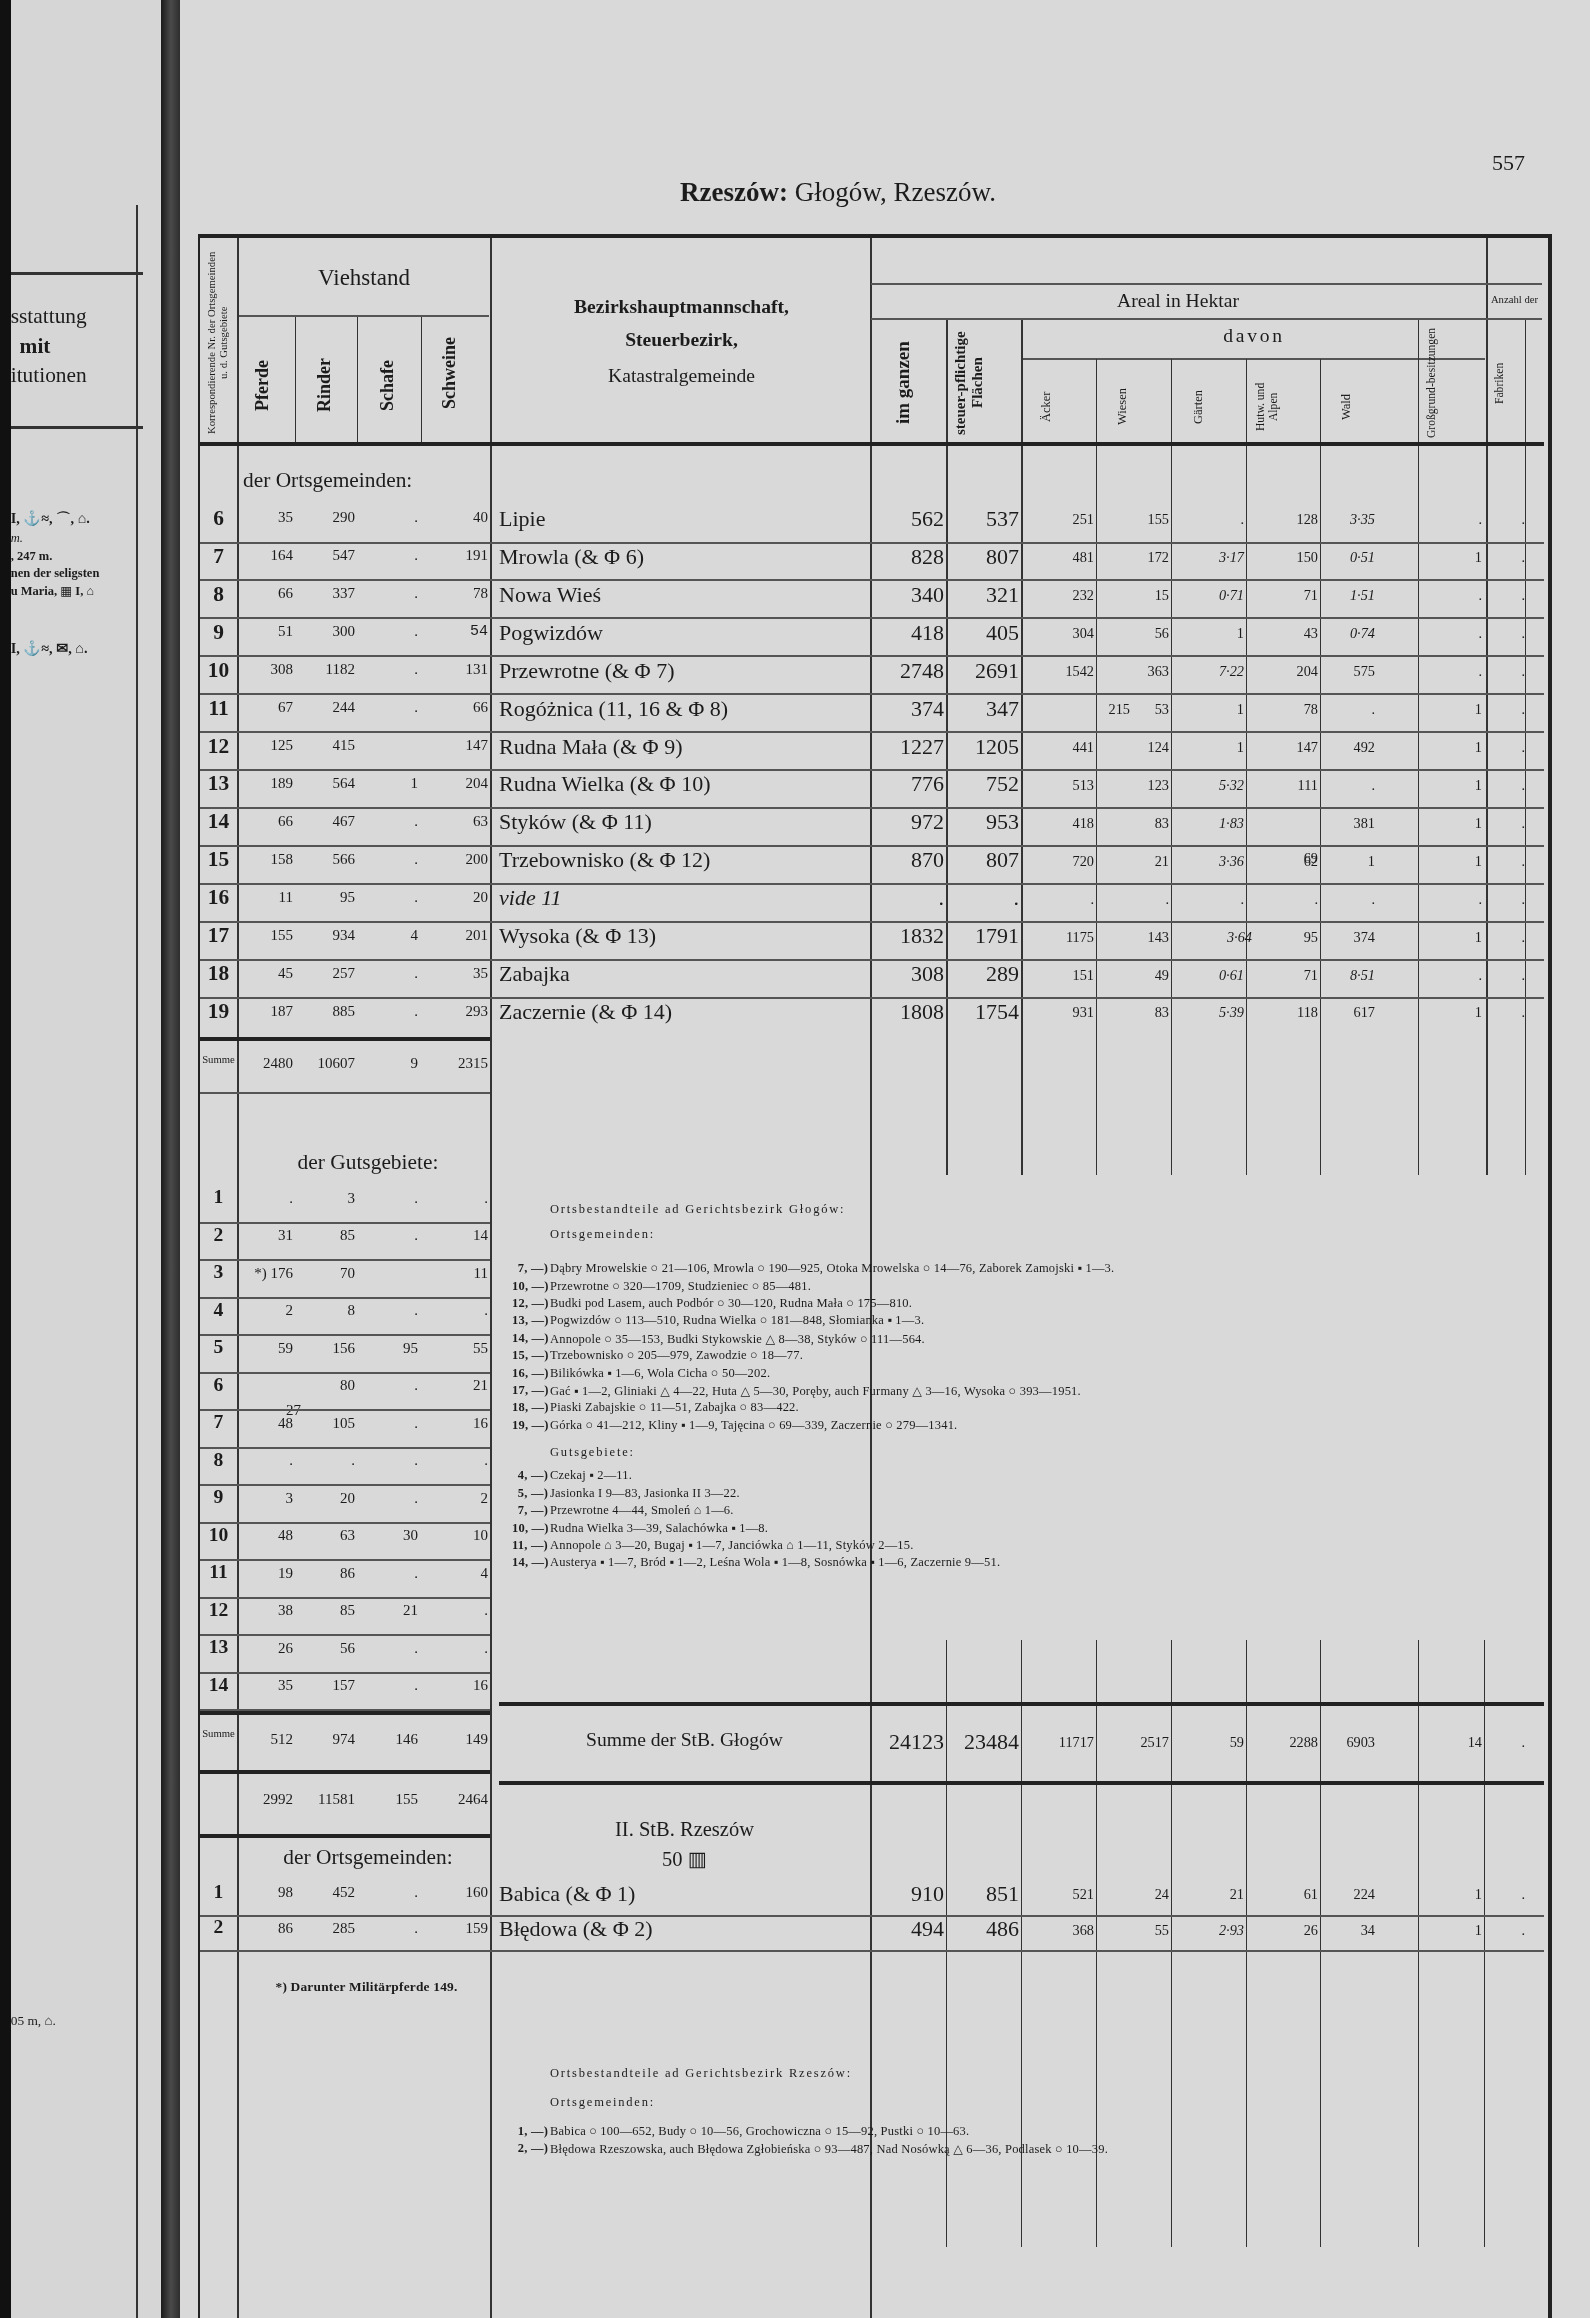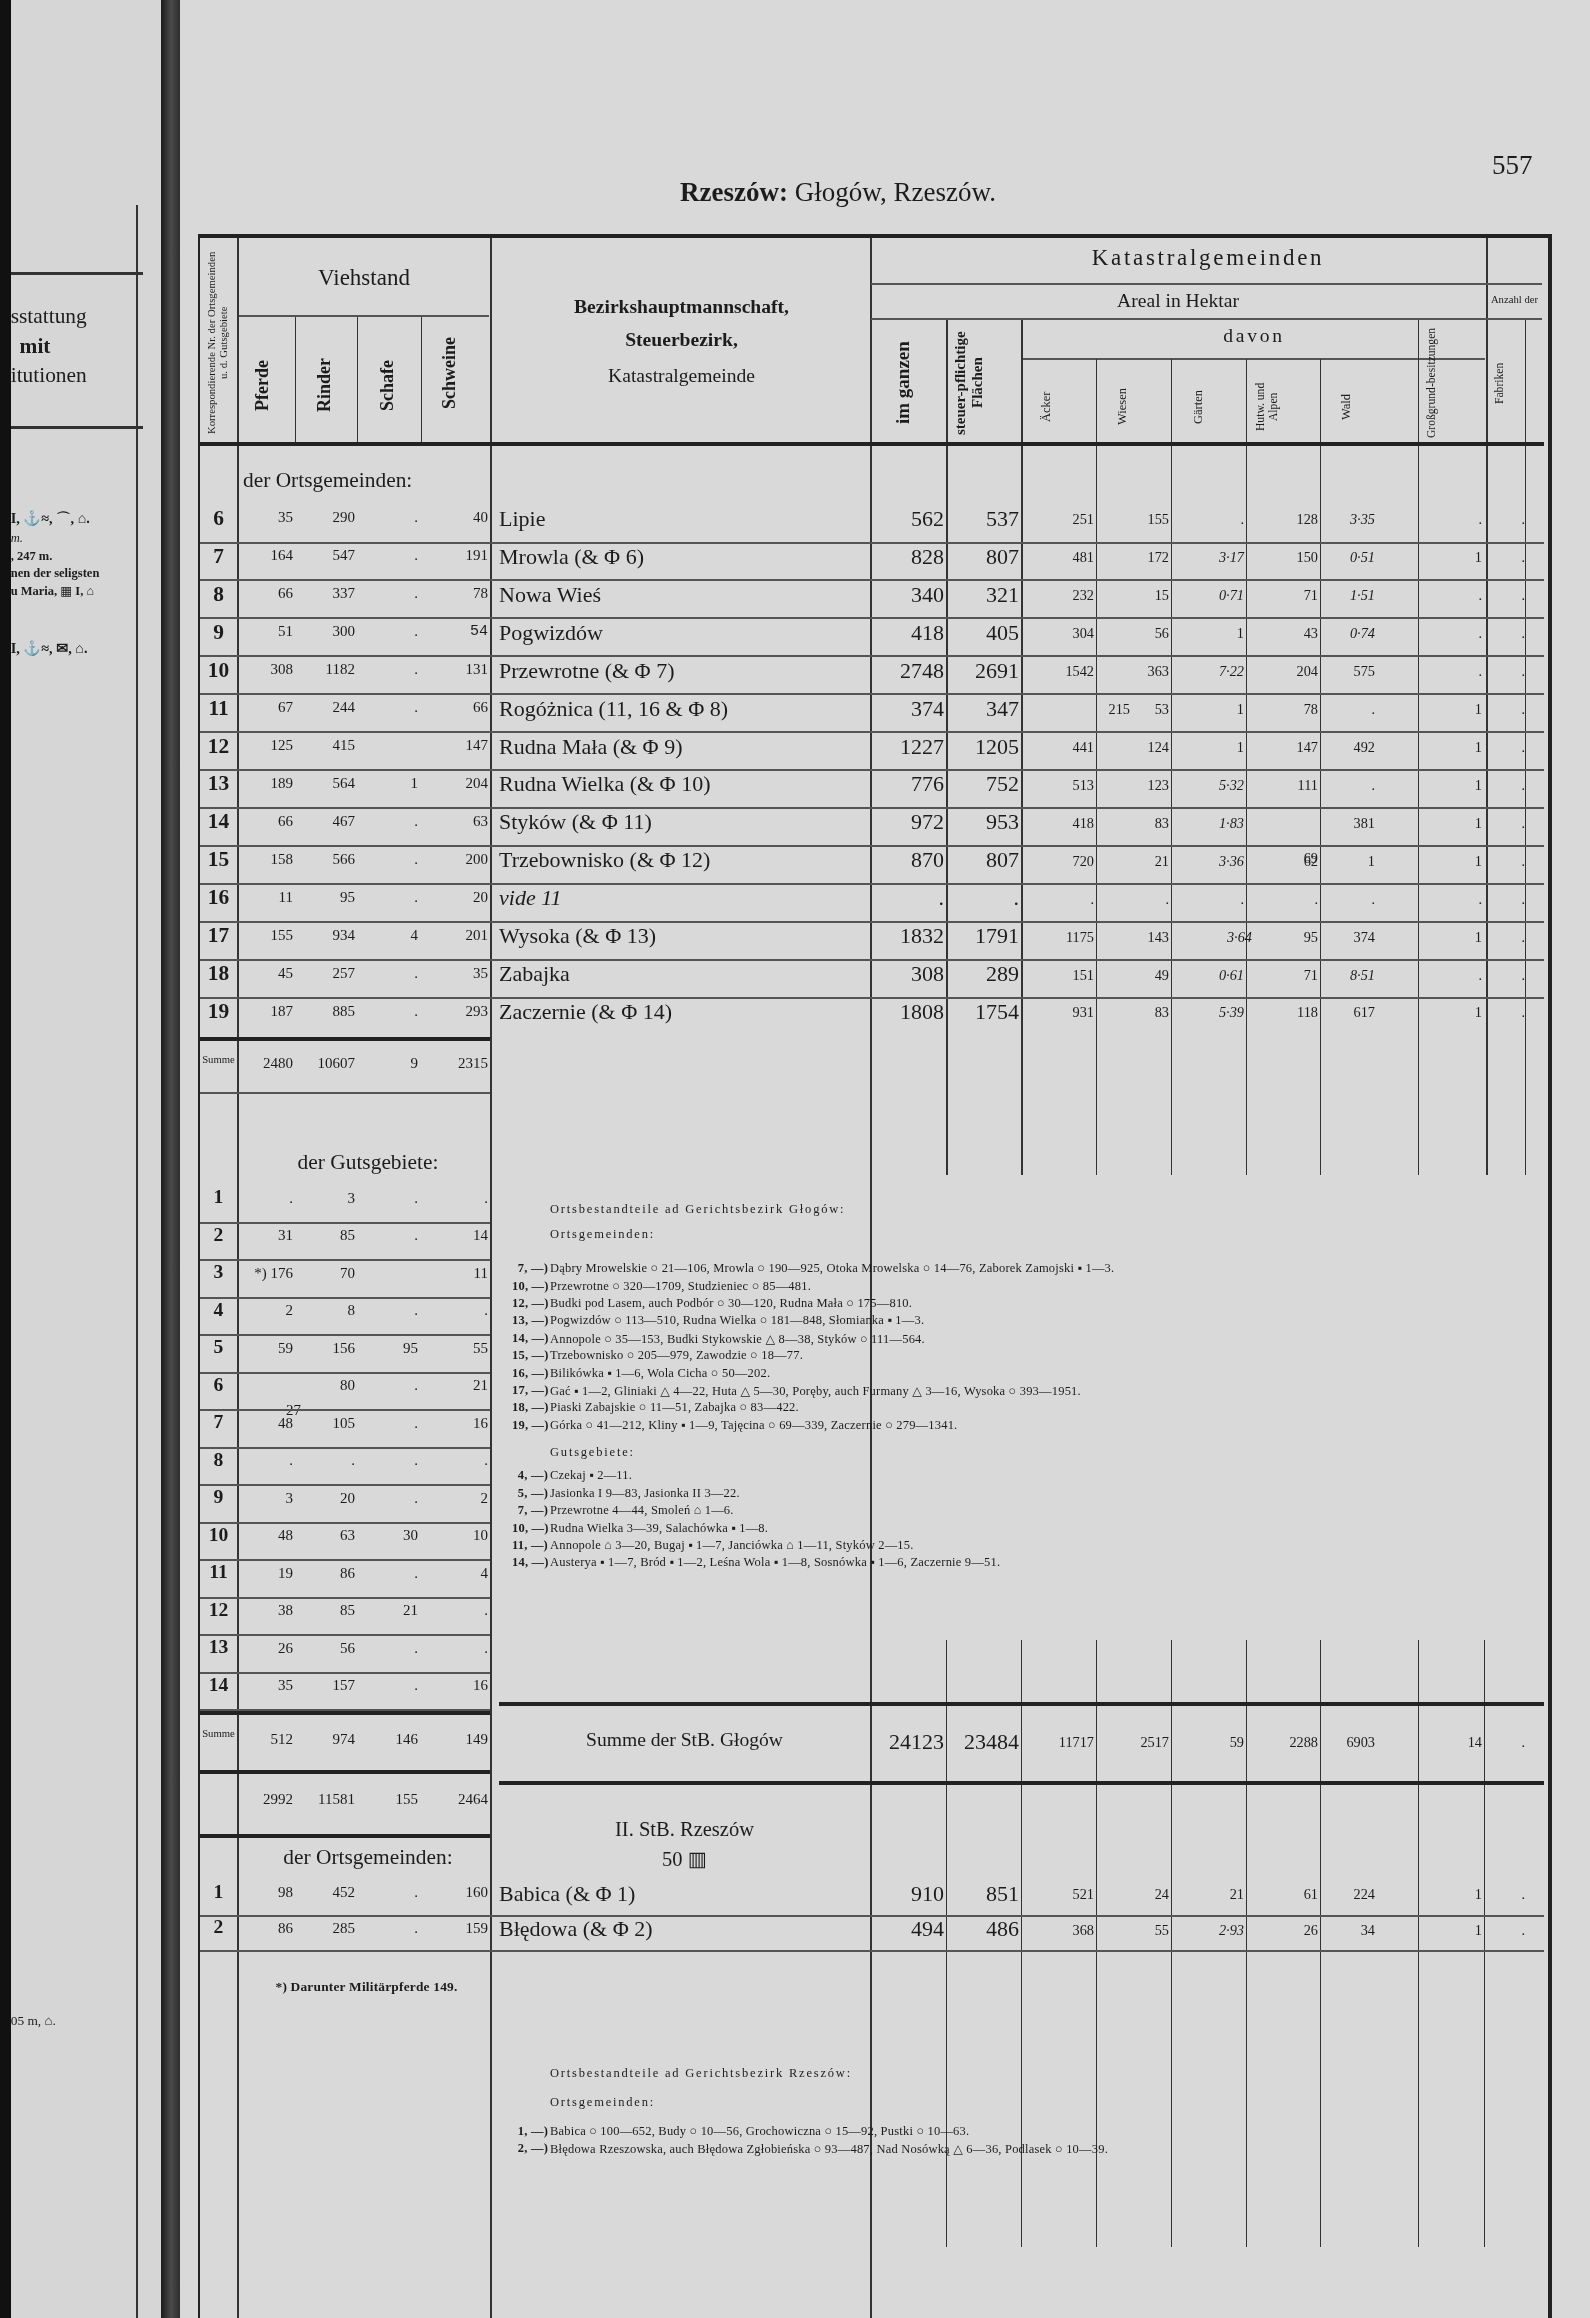--- a/index.html
+++ b/index.html
@@ -6,21 +6,21 @@
   body{width:1591px;height:2319px;background:#2a2a2a;position:relative;overflow:hidden;font-family:"Liberation Serif","DejaVu Serif",serif;color:#1c1c1c;}
   .left-page{position:absolute;left:0;top:0;width:161px;height:2319px;background:#d6d6d6;}
   .left-page .blackedge{position:absolute;left:0;top:0;width:10.7px;height:2319px;background:#111;}
   .left-page .rule{position:absolute;left:10.7px;width:132px;height:2.7px;background:#333;}
   .left-page .vline{position:absolute;left:136px;top:205px;width:1.8px;height:2113px;background:#333;}
   .left-frag{position:absolute;left:10.7px;font-size:19.6px;line-height:23px;white-space:nowrap;}
   .gutter{position:absolute;left:161px;top:0;width:19.6px;height:2319px;background:linear-gradient(90deg,#1a1a1a,#4a4a4a,#2a2a2a);}
   .page{position:absolute;left:180px;top:0;width:1411px;height:2319px;background:#d9d9d9;}
   .page-title{position:absolute;left:500px;top:177px;font-size:27px;font-weight:bold;}
   .page-title .rest{font-weight:normal;}
-  .page-number{position:absolute;left:1312px;top:150px;font-size:27px;}
+  .page-number{position:absolute;left:1312px;top:150px;font-size:22px;}
   .tbl{position:absolute;left:18px;top:234px;width:1348px;height:2085px;border-top:4.5px solid #222;border-left:2.7px solid #222;border-right:4.5px solid #222;}
   .hline{position:absolute;height:2.7px;background:#333;}
   .thin{height:0.9px;background:#555;}
   .vl{position:absolute;width:1.8px;background:#333;}
   .hdr{position:absolute;text-align:center;font-size:19.6px;}
   .rot{position:absolute;writing-mode:vertical-rl;transform:rotate(180deg);font-size:18px;font-weight:bold;text-align:center;}
   .rot.small{font-size:12.5px;font-weight:normal;}
   .cell{position:absolute;text-align:right;font-size:15px;}
   .num{position:absolute;text-align:center;font-size:21.4px;font-weight:bold;}
   .name{position:absolute;font-size:22px;white-space:nowrap;}
@@ -73,21 +73,20 @@
     <div class="vl" style="left:221px;top:79px;height:125px;width:0.9px;"></div>
     <div class="rot" style="left:52px;top:94px;width:36px;height:107px;">Pferde</div>
     <div class="rot" style="left:114px;top:94px;width:36px;height:107px;">Rinder</div>
     <div class="rot" style="left:177px;top:94px;width:36px;height:107px;">Schafe</div>
     <div class="rot" style="left:239px;top:71px;width:36px;height:129px;">Schweine</div>
 
     <div class="hdr" style="left:295px;top:58px;width:373px;font-weight:bold;">Bezirkshauptmannschaft,</div>
     <div class="hdr" style="left:295px;top:91px;width:373px;font-weight:bold;">Steuerbezirk,</div>
     <div class="hdr" style="left:295px;top:127px;width:373px;">Katastralgemeinde</div>
 
-    <div class="hdr spaced" style="left:671px;top:7.1px;width:674px;font-size:23px;">Katastralgemeinden</div>
     <div class="hline thin" style="left:671px;top:45px;width:671px;height:1.8px;"></div>
     <div class="hdr" style="left:671px;top:52px;width:614px;">Areal in Hektar</div>
     <div class="hdr" style="left:1287px;top:55px;width:55px;font-size:10.7px;">Anzahl der</div>
     <div class="hline thin" style="left:671px;top:80px;width:671px;height:1.8px;"></div>
     <div class="vl" style="left:746px;top:82px;height:855px;width:1.8px;"></div>
     <div class="vl" style="left:821px;top:82px;height:855px;"></div>
     <div class="rot" style="left:692px;top:89px;width:36px;height:112px;font-size:19px;">im ganzen</div>
     <div class="rot" style="left:752px;top:89px;width:66px;height:112px;font-size:15px;">steuer-pflichtige Flächen</div>
     <div class="hdr spaced" style="left:823px;top:87px;width:462px;font-size:19.6px;">davon</div>
     <div class="hline thin" style="left:823px;top:120px;width:462px;height:1.8px;"></div>

